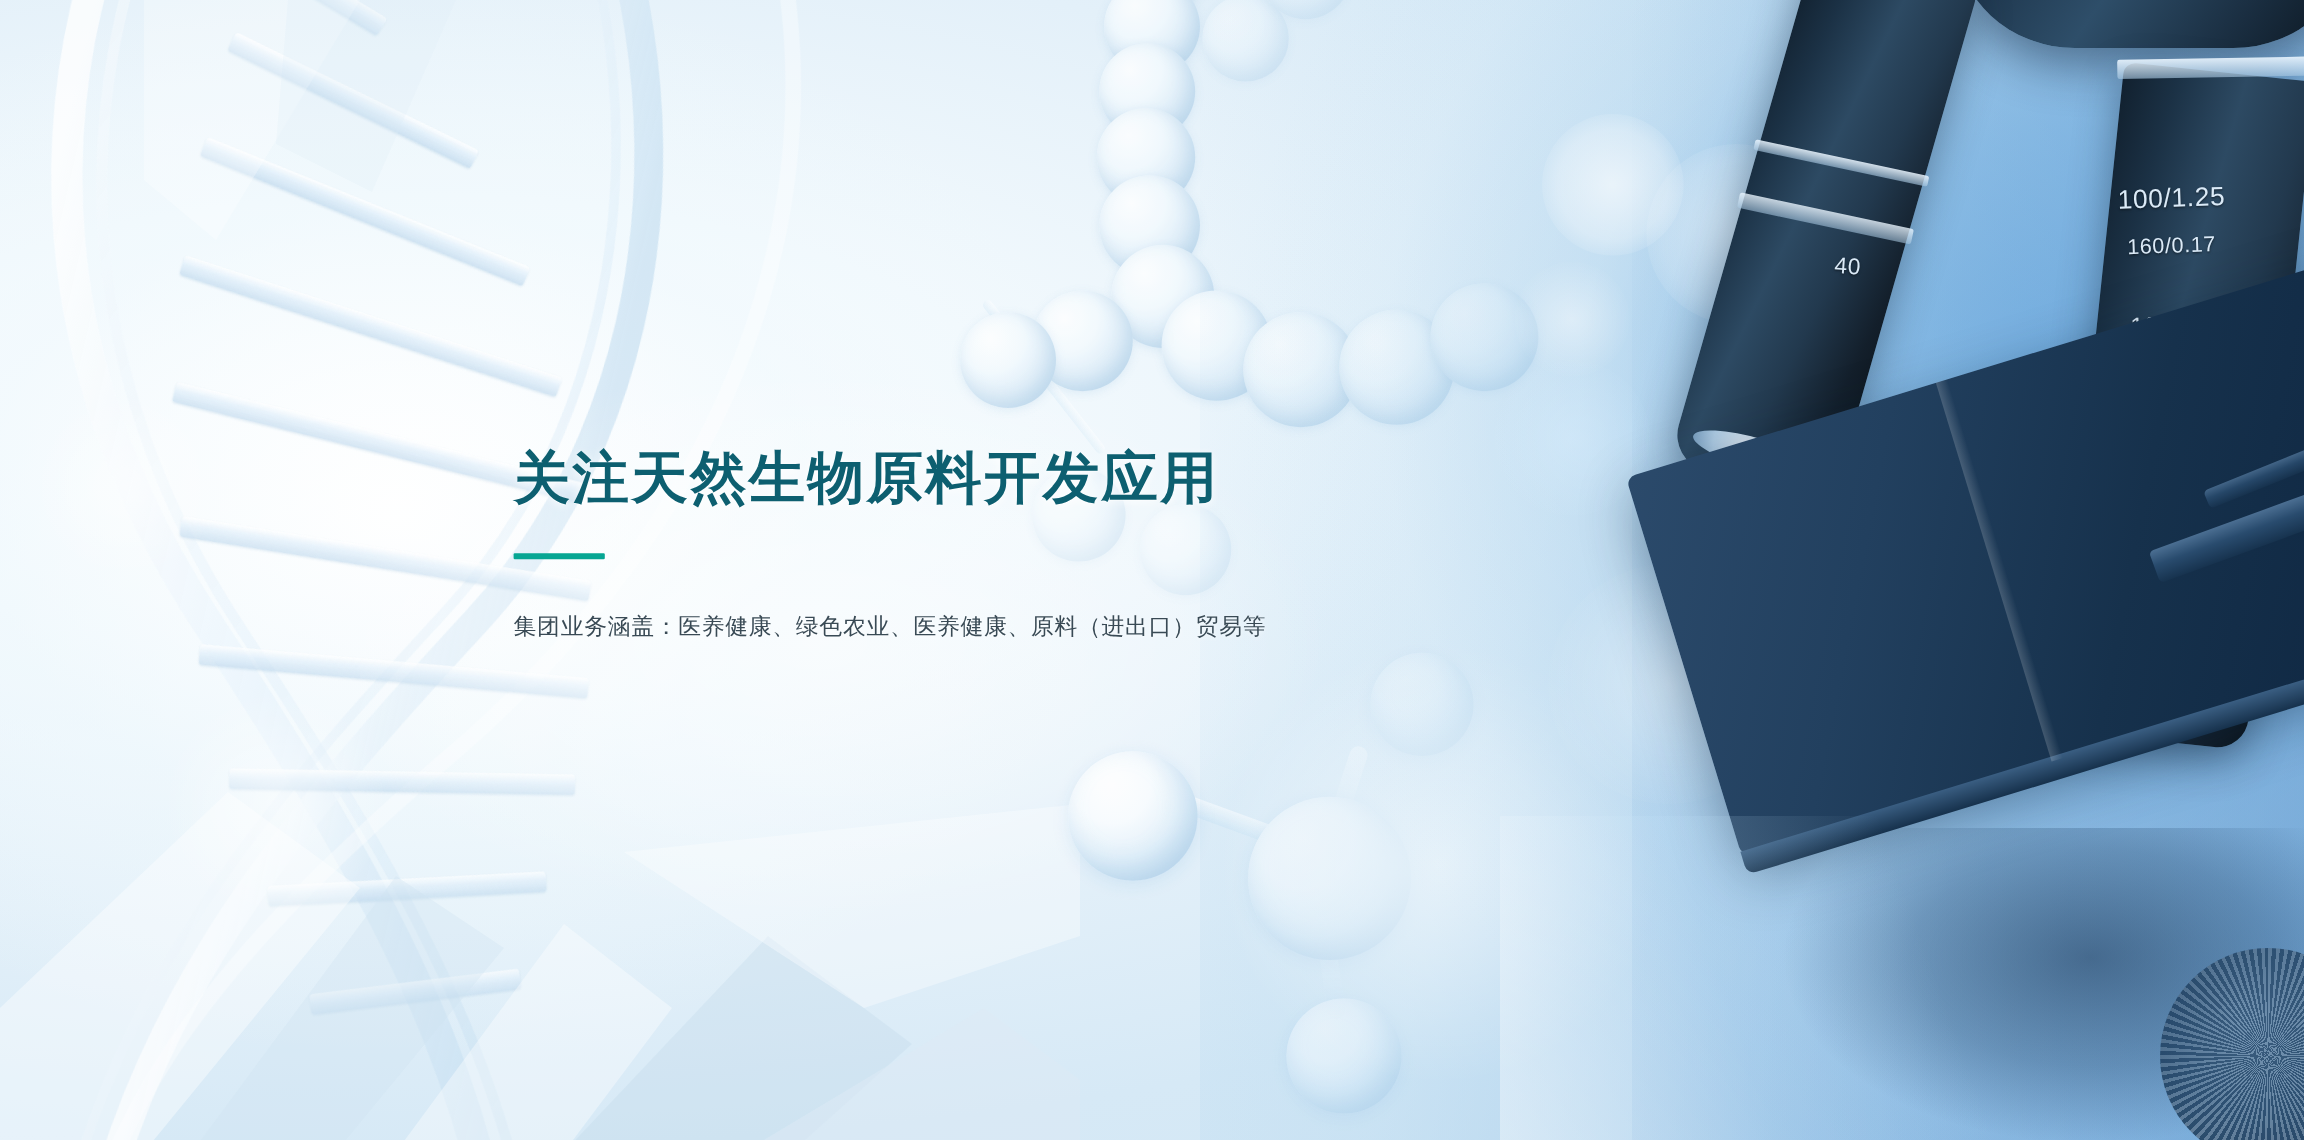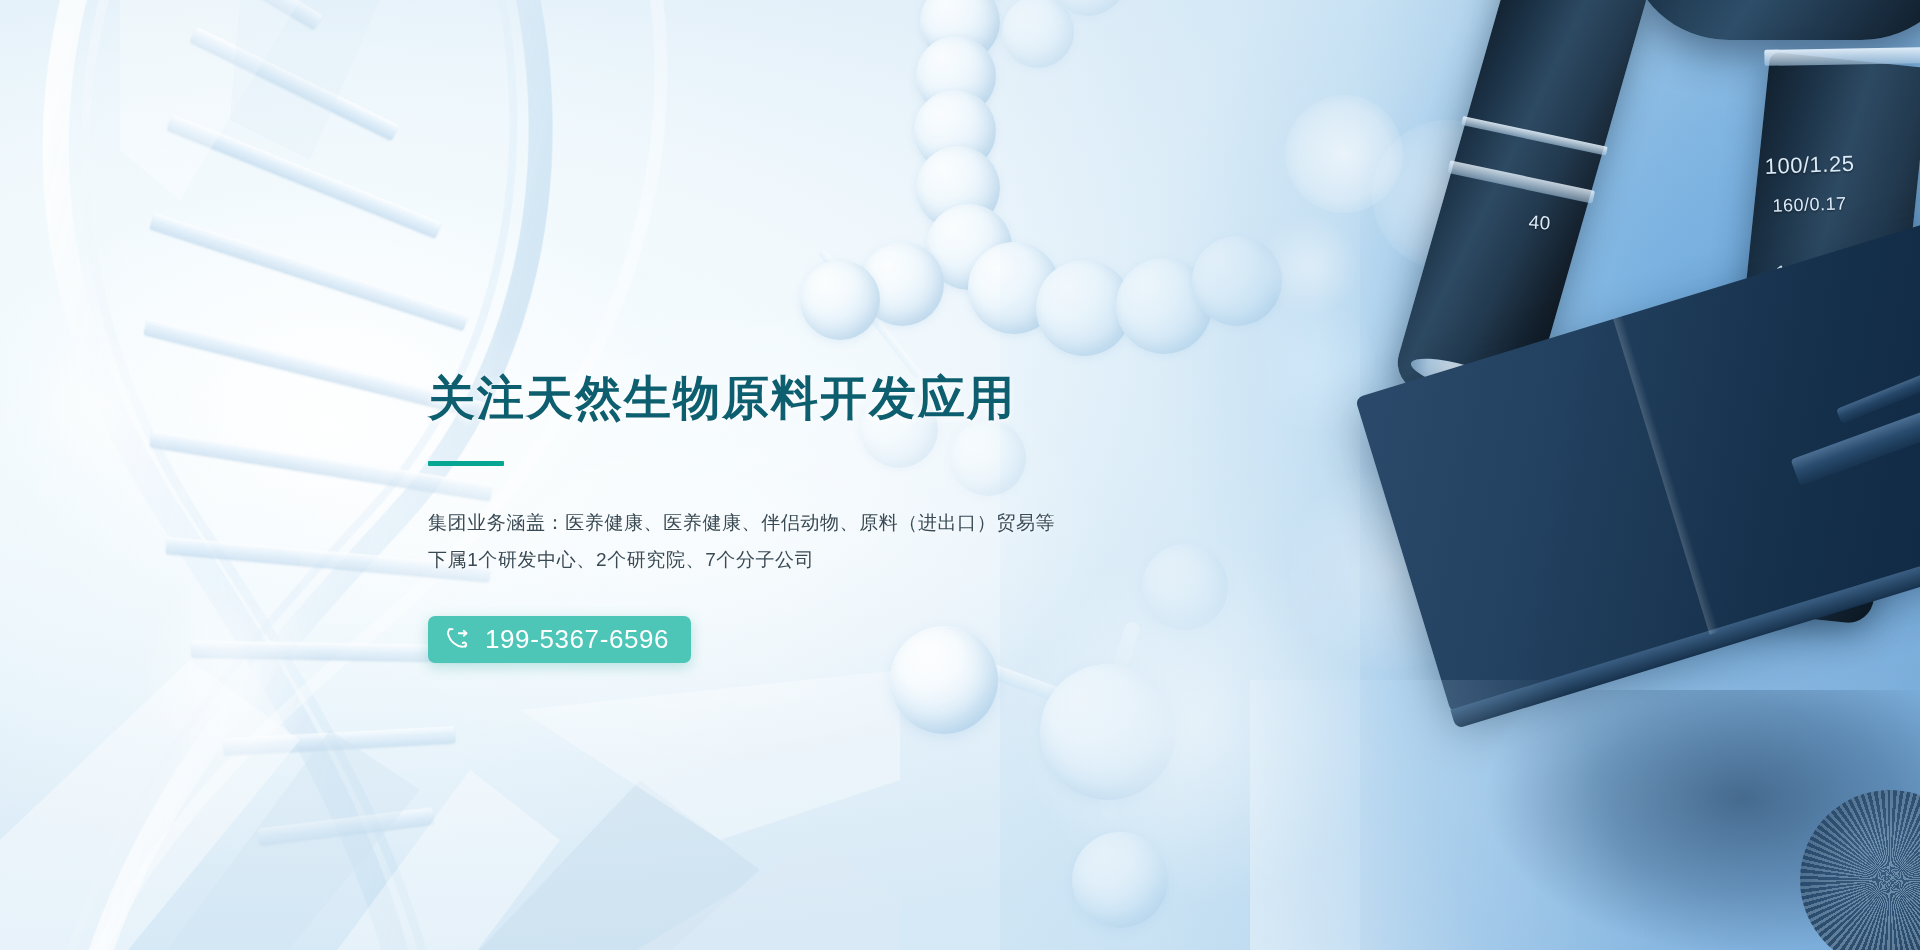--- a/index.html
+++ b/index.html
@@ -341,31 +341,18 @@
          background:radial-gradient(55% 60% at 40% 50%, rgba(255,255,255,.55) 0%, rgba(255,255,255,.22) 55%, rgba(255,255,255,0) 82%);"></div>
   </div>
 
   <div class="content">
 
     <h1 class="headline">关注天然生物原料开发应用</h1>
 
     <div class="divider"></div>
 
     <div class="desc">
-      <p>集团业务涵盖：医养健康、医养健康、伴侣动物、原料（进出口）贸易等</p>
-      <p>下属1个研发中心、2个研究院、7个分子公司</p>
-    </div>
-
-    <button class="phone-btn">
-      <span class="phone-ico-wrap">
-        <svg class="phone-ico" viewBox="0 0 26 26" fill="none" stroke="#ffffff" stroke-width="1.9" stroke-linecap="round" stroke-linejoin="round">
-          <path d="M4.2 3.6c-1.1 1.2-1.5 2.8-1.1 4.4 .9 3.6 3 6.9 5.9 9.3 2.4 2 5.4 3.3 8.2 3.5 1.5 .1 2.7-.5 3.4-1.6"></path>
-          <path d="M7.6 3.1 4.4 3.2"></path>
-          <path d="M20.2 20.7c1.2-.9 1.4-2.3 .6-3.3-.7-.9-2-1.1-3-.5"></path>
-          <path d="M13.8 7.2h7.6"></path>
-          <path d="M18.8 4.7l2.6 2.5-2.6 2.5"></path>
-        </svg>
-      </span>
-      <span class="phone-num">199-5367-6596</span>
-    </button>
+      <p>集团业务涵盖：医养健康、绿色农业、医养健康、原料（进出口）贸易等</p>
+    </div>
+
 
   </div>
 </div>
 
 </body></html>

